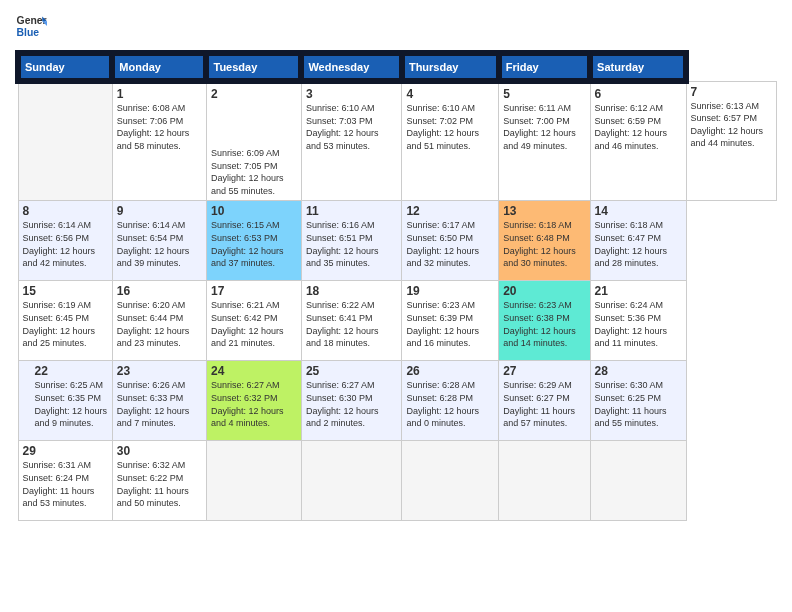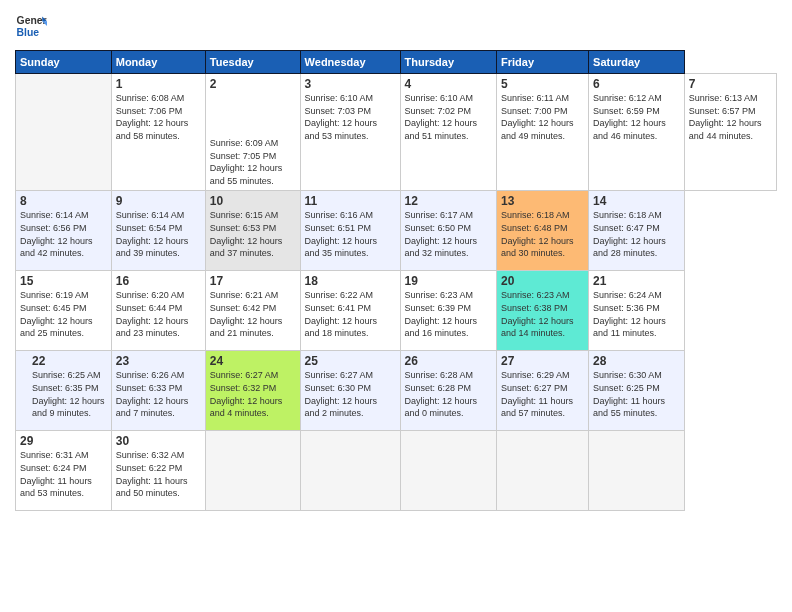--- a/index.html
+++ b/index.html
@@ -48,21 +48,21 @@
       border-collapse: collapse;
       font-size: 9.5px;
     }
     .calendar th {
       background: #1a5fb4;
       color: #fff;
       padding: 5px 4px;
       text-align: left;
       font-size: 11px;
       font-weight: bold;
-      border: 1px solid #0f172a;
+      border: 6px solid #0f172a;
     }
     .calendar td {
       border: 1px solid #ccc;
       vertical-align: top;
       padding: 3px 4px;
       width: 113px;
       height: 80px;
       background: #fff;
     }
     .calendar td.empty {
@@ -179,21 +179,21 @@
 Daylight: 12 hours
 and 42 minutes.</div>
           </td>
           <td style="background: rgb(238, 242, 255);">
             <span class="day-num">9</span>
             <div class="day-info" style="white-space: pre-line;">Sunrise: 6:14 AM
 Sunset: 6:54 PM
 Daylight: 12 hours
 and 39 minutes.</div>
           </td>
-          <td style="background: #e5e5e5;">
+          <td style="background: #7dd3fc;">
             <span class="day-num">10</span>
             <div class="day-info" style="white-space: pre-line;">Sunrise: 6:15 AM
 Sunset: 6:53 PM
 Daylight: 12 hours
 and 37 minutes.</div>
           </td>
           <td style="background: rgb(238, 242, 255);">
             <span class="day-num">11</span>
             <div class="day-info" style="white-space: pre-line;">Sunrise: 6:16 AM
 Sunset: 6:51 PM

